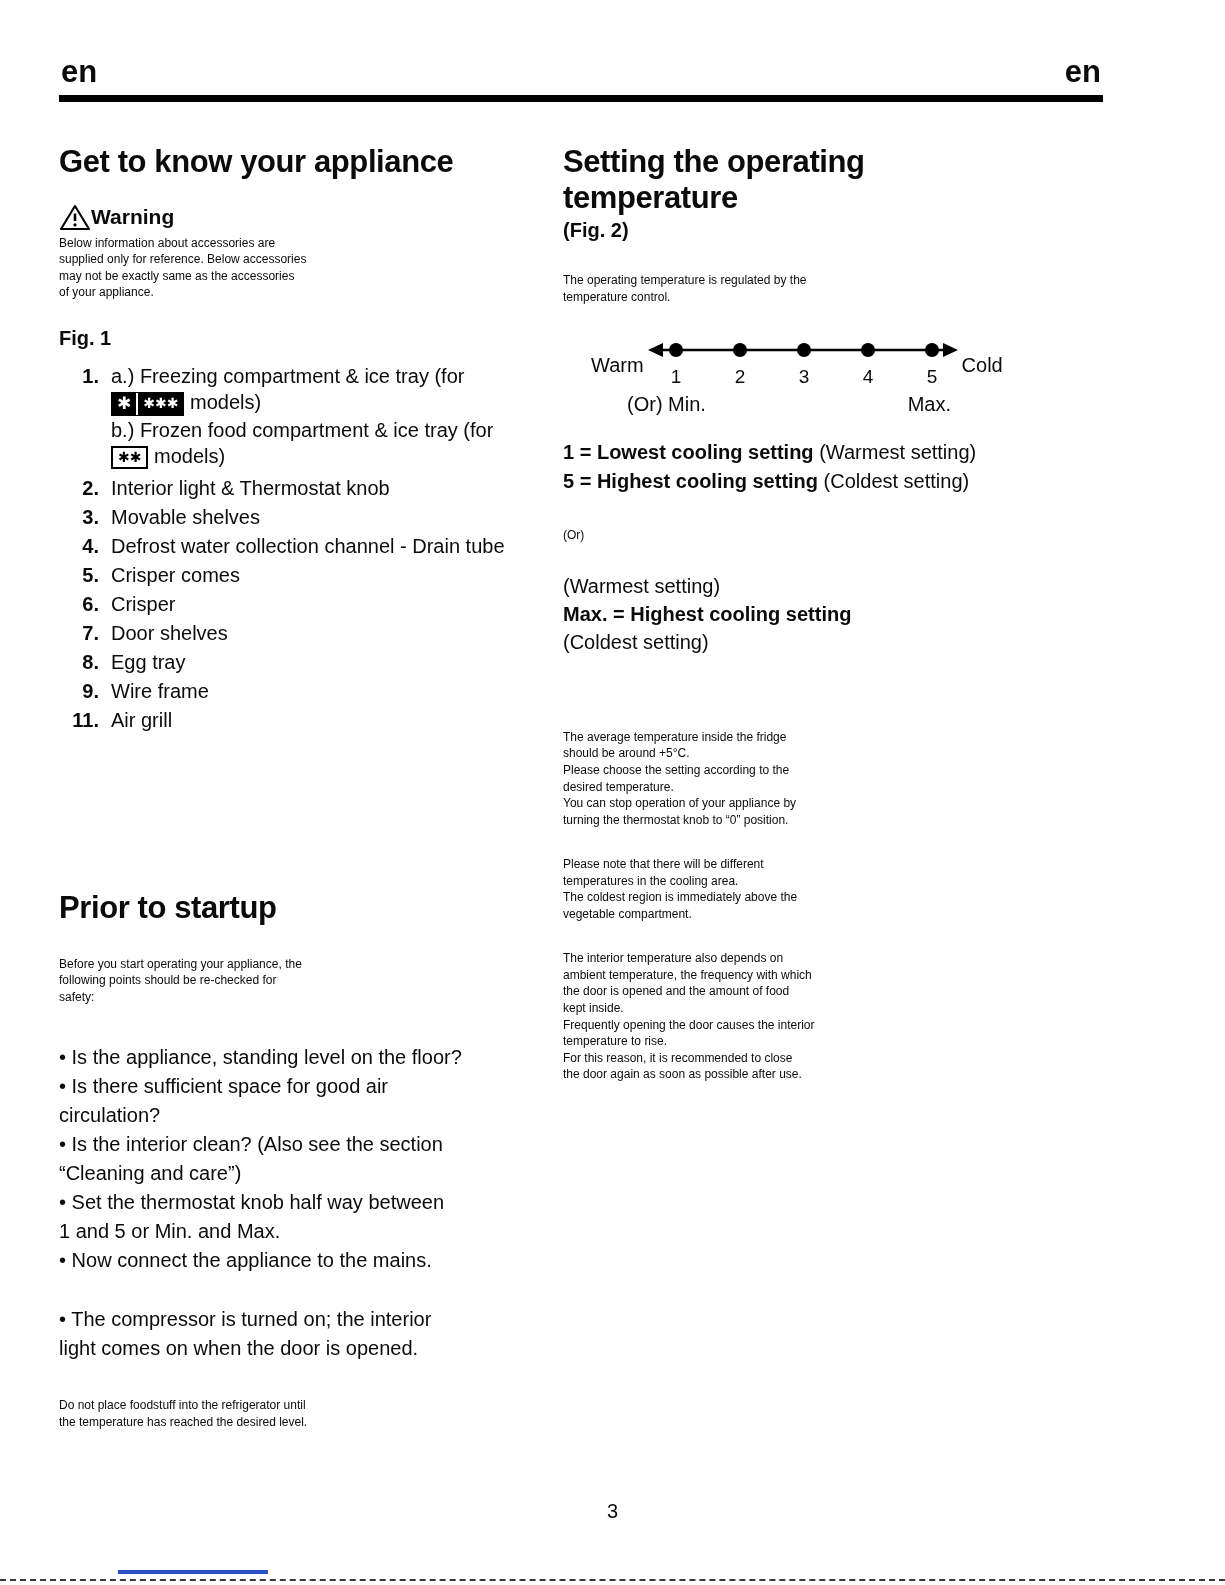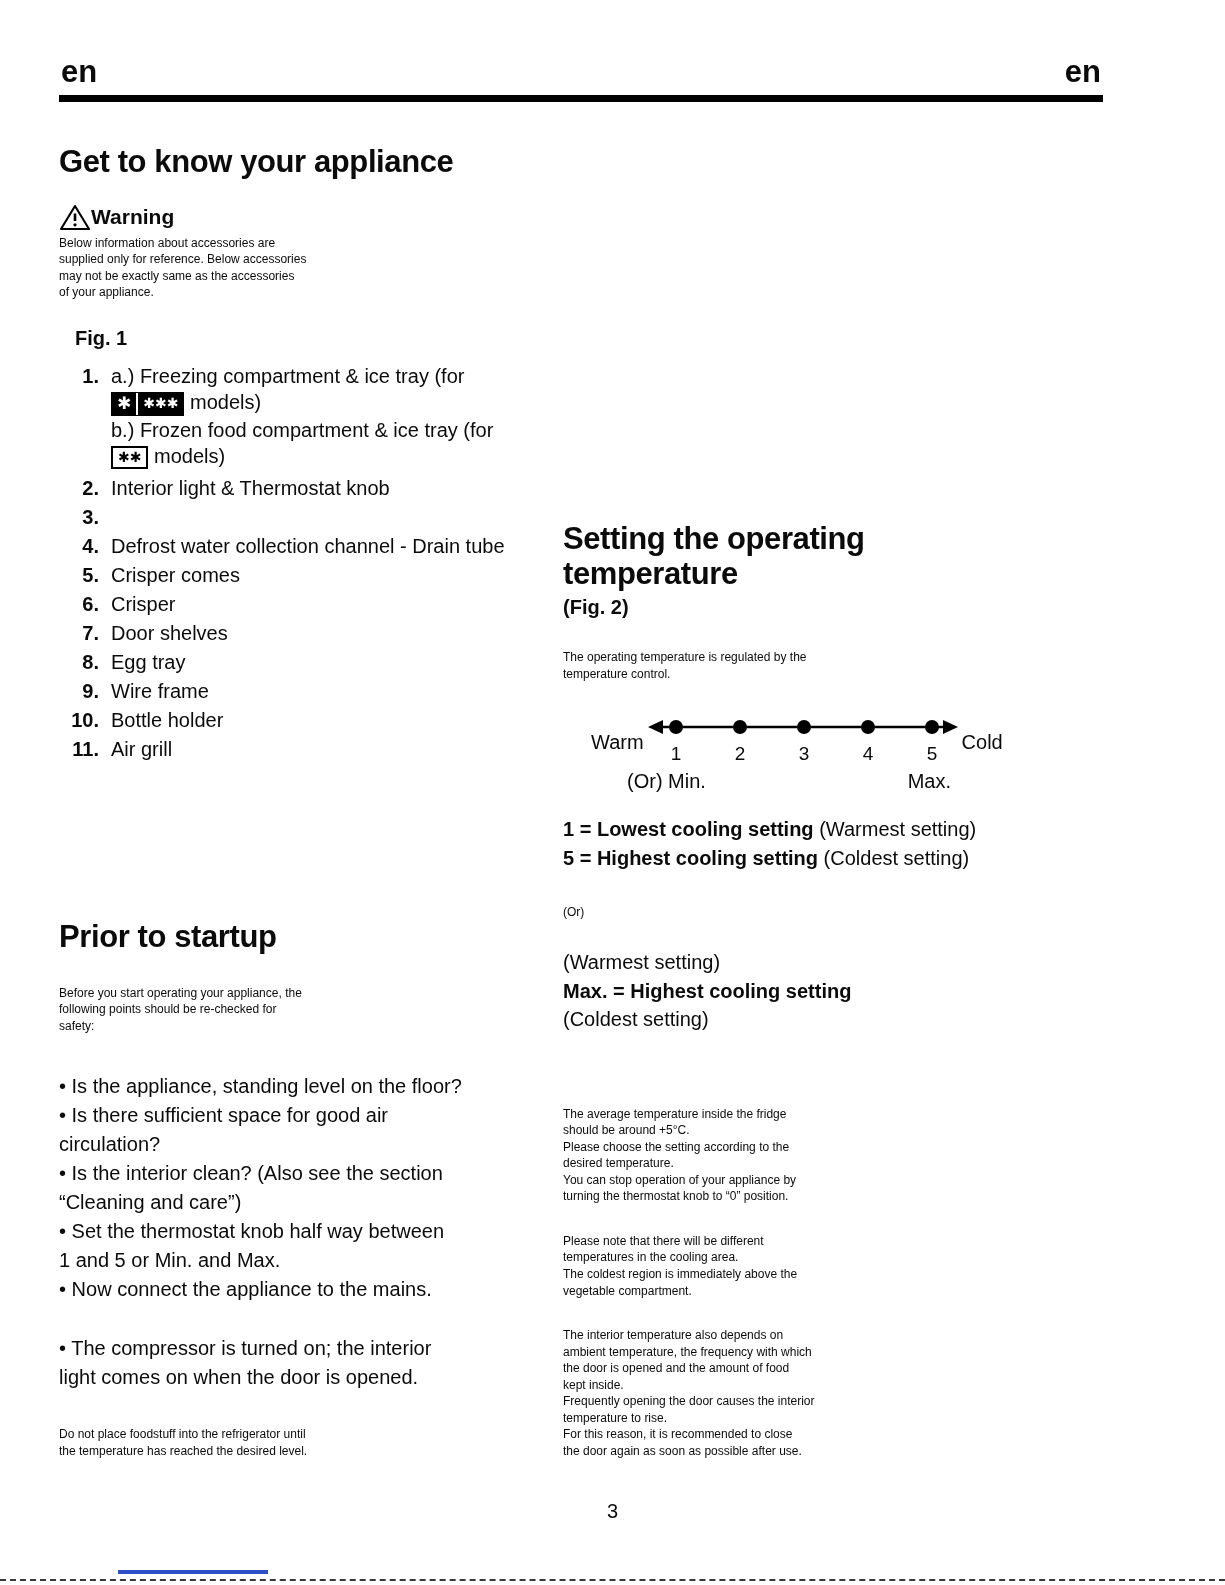--- a/index.html
+++ b/index.html
@@ -6,34 +6,34 @@
   html,body { background:#ffffff; }
   body {
     width:1225px; height:1585px; position:relative;
     font-family:"Liberation Sans","DejaVu Sans",sans-serif;
     color:#0b0b0b;
   }
   .page { position:absolute; inset:0; padding:56px 122px 0 59px; }
   .page-header { display:flex; justify-content:space-between; align-items:flex-end; }
   .lang { font-size:31px; font-weight:bold; line-height:1; padding:0 2px 4px 2px; }
   .header-rule { height:7px; background:#000; margin-top:4px; }
-  .columns { display:flex; gap:32px; margin-top:42px;align-items:flex-end; }
+  .columns { display:flex; gap:32px; margin-top:42px; }
   .col { width:472px; }
 
   h1.section-title { font-size:31px; font-weight:bold; letter-spacing:-0.4px; line-height:1.15; white-space:pre-line; }
   .para { font-size:12px; line-height:1.38; white-space:pre-line; }
   .bold { font-weight:bold; }
 
   
   .warning-row { display:flex; align-items:center; margin-top:24px; }
   .warn-icon svg { display:block; }
   .warn-label { font-size:21px; font-weight:bold; }
   .warning-text { margin-top:4px; }
 
-  .fig-label { font-size:20px; font-weight:bold; margin-top:26px;margin-left:16px; }
+  .fig-label { font-size:20px; font-weight:bold; margin-top:26px; }
 
   
   .parts-list { margin-top:14px; font-size:20px; line-height:1.2; }
   .part-row { display:flex; margin-bottom:5px; }
   .part-num { flex:none; width:40px; text-align:right; font-weight:bold; margin-right:12px; }
   .part-text { flex:1; }
   .part-text .sub { margin-bottom:2px; }
   .badge-black {
     display:inline-flex; align-items:center; background:#000; color:#fff;
     padding:1px 6px; font-size:14px; line-height:1.3; vertical-align:middle;
@@ -127,20 +127,21 @@
             </div>
           </div>
         </div>
 
         <div class="part-row">
             <span class="part-num">2.</span>
             <div class="part-text">Interior light &amp; Thermostat knob</div>
           </div>
         <div class="part-row">
             <span class="part-num">3.</span>
+            <div class="part-text">Movable shelves</div>
           </div>
         <div class="part-row">
             <span class="part-num">4.</span>
             <div class="part-text">Defrost water collection channel - Drain tube</div>
           </div>
         <div class="part-row">
             <span class="part-num">5.</span>
             <div class="part-text">Crisper comes</div>
           </div>
         <div class="part-row">
@@ -151,24 +152,20 @@
             <span class="part-num">7.</span>
             <div class="part-text">Door shelves</div>
           </div>
         <div class="part-row">
             <span class="part-num">8.</span>
             <div class="part-text">Egg tray</div>
           </div>
         <div class="part-row">
             <span class="part-num">9.</span>
             <div class="part-text">Wire frame</div>
-          </div>
-        <div class="part-row">
-            <span class="part-num">10.</span>
-            <div class="part-text">Bottle holder</div>
           </div>
         <div class="part-row">
             <span class="part-num">11.</span>
             <div class="part-text">Air grill</div>
           </div>
       </div>
 
       <h1 class="section-title startup-title">Prior to startup</h1>
       <p class="para startup-intro">Before you start operating your appliance, the
 following points should be re-checked for

